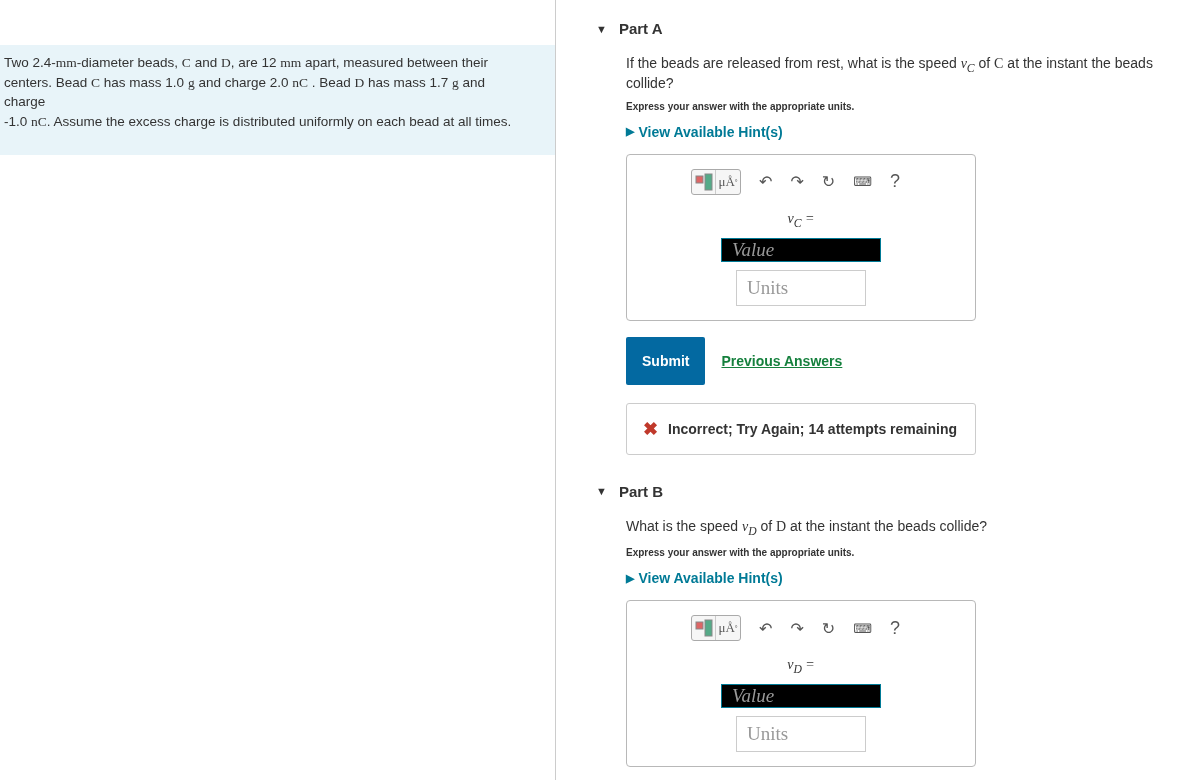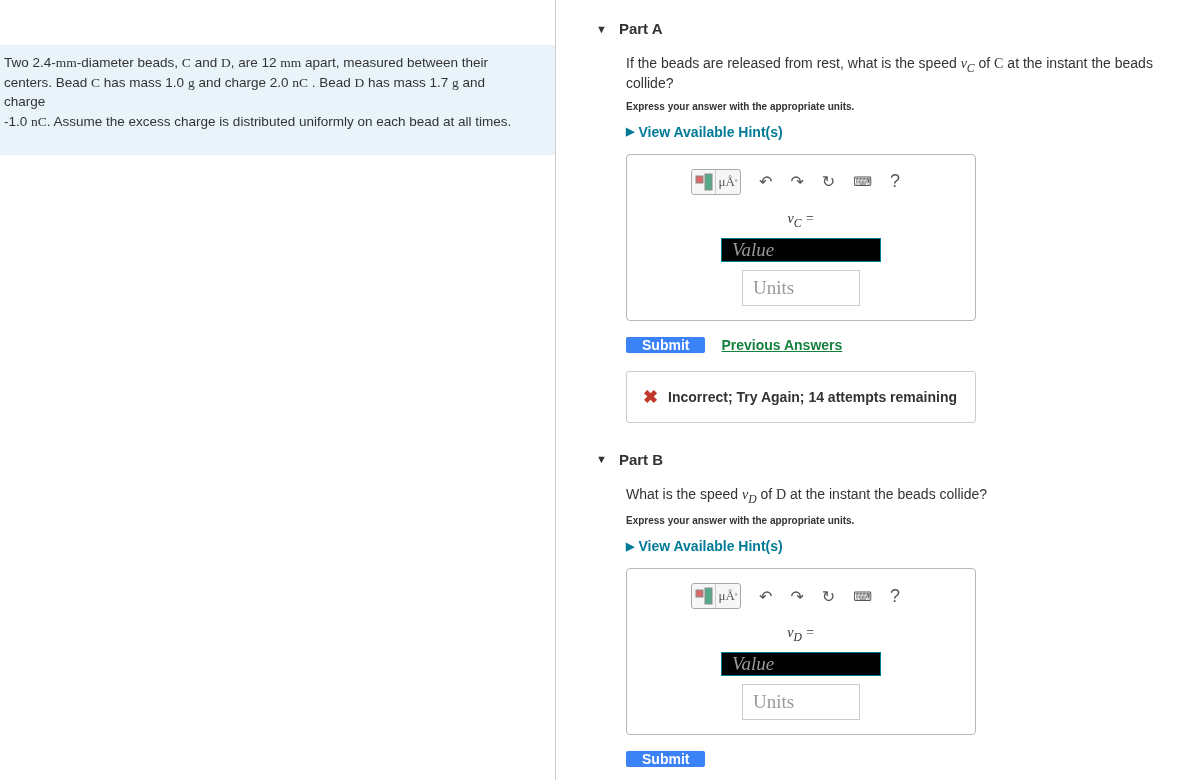--- a/index.html
+++ b/index.html
@@ -20,23 +20,23 @@
   .hints-link::before { content: "▶"; font-size: 11px; }
   .answer-box { border: 1px solid #b8b8b8; border-radius: 4px; padding: 14px 18px; margin-top: 14px; display: inline-block; min-width: 350px; }
   .toolbar { display: flex; align-items: center; gap: 18px; margin-bottom: 16px; padding-left: 46px; }
   .tool-group { display: flex; border: 1px solid #aaa; border-radius: 3px; background: #f6f6f6; }
   .tool-btn { width: 24px; height: 24px; display: flex; align-items: center; justify-content: center; font-size: 11px; color: #555; border-right: 1px solid #ccc; }
   .tool-btn:last-child { border-right: none; }
   .tool-icon { font-size: 16px; color: #555; cursor: pointer; }
   .input-row { display: flex; align-items: center; gap: 8px; flex-direction: column; }
   .var-label { font-family: Georgia, serif; font-style: italic; font-size: 14px; }
   .value-input { border: 1px solid #007a96; width: 160px; height: 24px; padding: 0 10px; font-family: Georgia, serif; font-style: italic; font-size: 19px; color: #999; display: flex; align-items: center; background: #000000; }
-  .units-input { border: 1px solid #ccc; width: 118px; height: 36px; padding: 0 10px; font-family: Georgia, serif; font-size: 19px; color: #999; display: flex; align-items: center; background: #fff; }
+  .units-input { border: 1px solid #ccc; width: 130px; height: 36px; padding: 0 10px; font-family: Georgia, serif; font-size: 19px; color: #999; display: flex; align-items: center; background: #fff; }
   .submit-row { display: flex; align-items: center; gap: 16px; margin-top: 16px; }
-  .submit-btn { background: #3b82f6; color: #fff; border: none; padding: 0 16px; font-size: 14px; font-weight: bold; cursor: pointer; border-radius: 2px; }
+  .submit-btn { background: #0369a1; color: #fff; border: none; padding: 16px 16px; font-size: 14px; font-weight: bold; cursor: pointer; border-radius: 2px; }
   .prev-link { color: #15803d; font-weight: bold; text-decoration: underline; font-size: 14px; cursor: pointer; }
   .feedback-box { border: 1px solid #ccc; border-radius: 3px; padding: 14px 16px; margin-top: 18px; display: inline-block; min-width: 350px; }
   .feedback-text { display: flex; align-items: center; gap: 10px; font-weight: bold; font-size: 14px; }
   .x-icon { color: #c0392b; font-size: 18px; font-weight: bold; }
   .help-icon { font-size: 18px; color: #555; }
   svg.mini { width: 22px; height: 20px; }
 </style>
 </head>
 <body>
 

